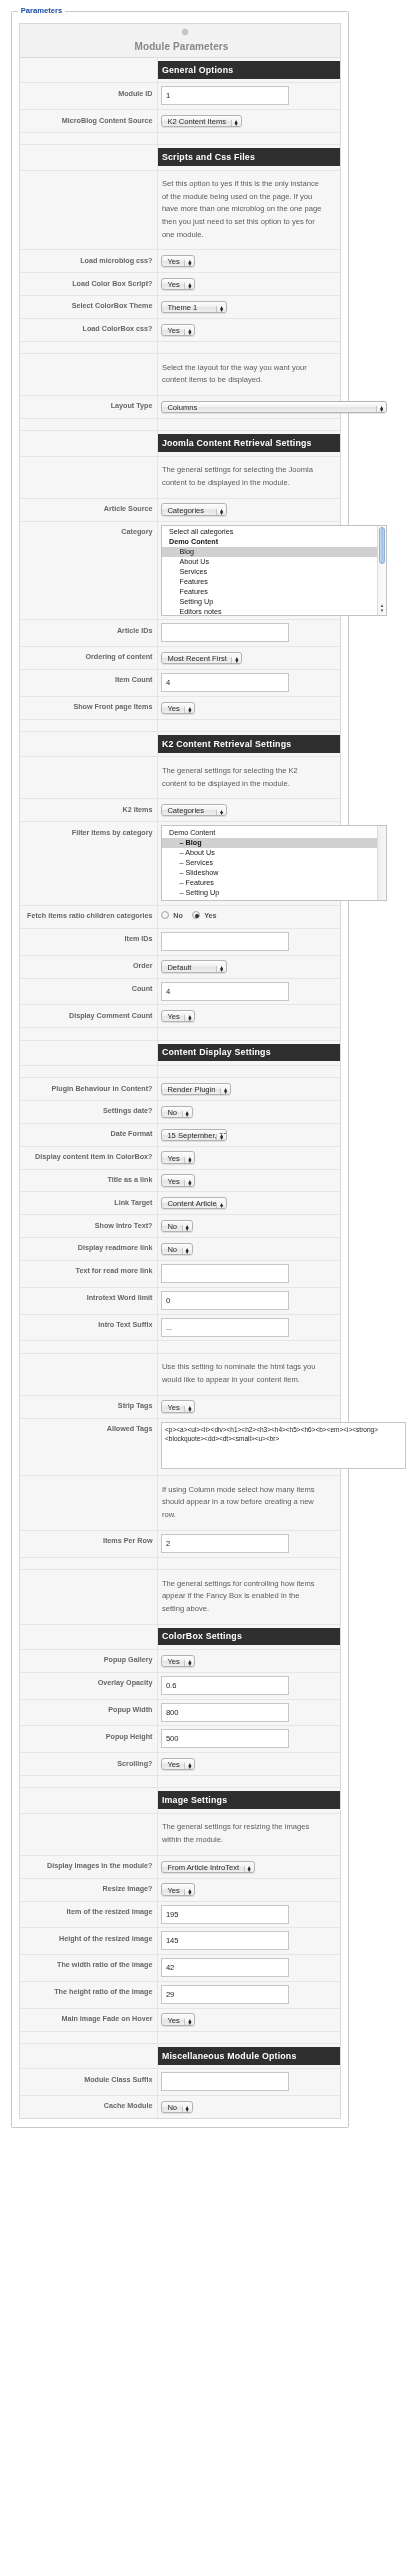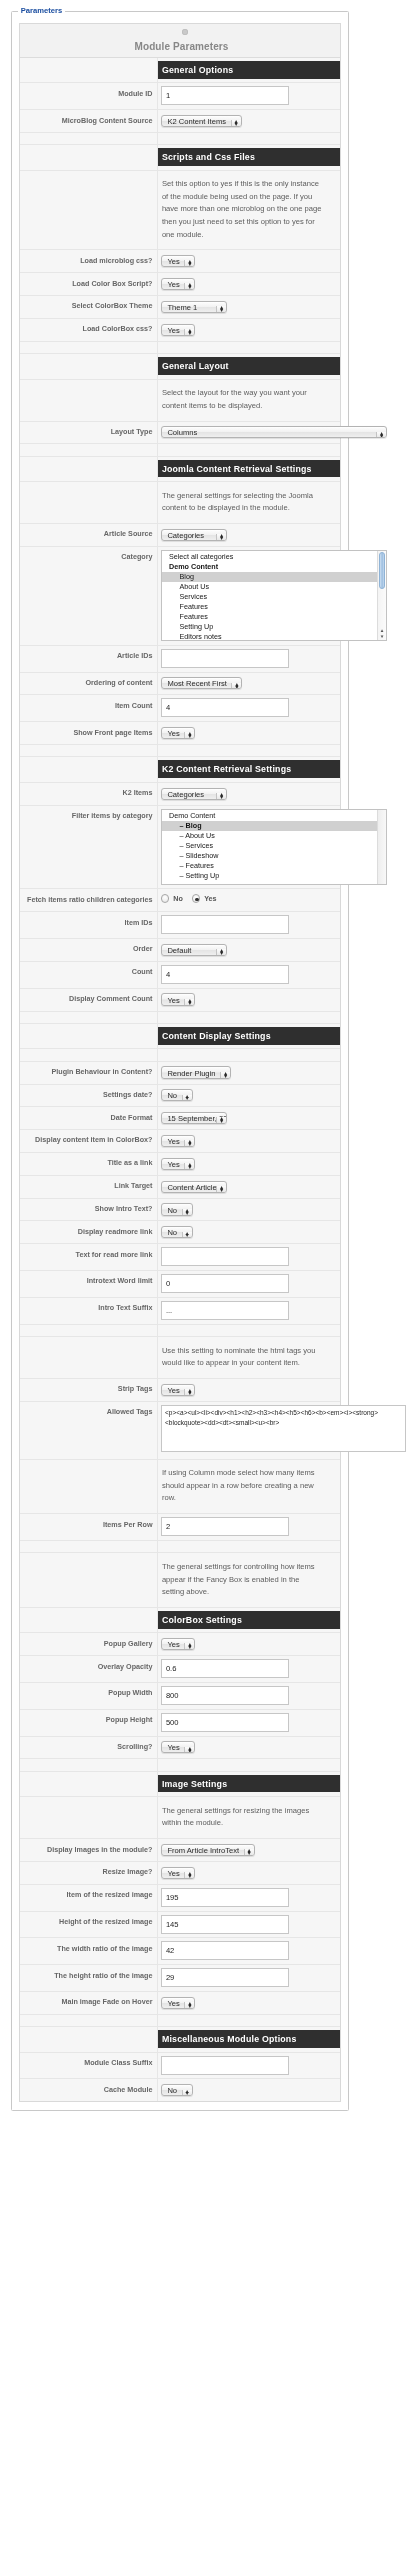--- a/index.html
+++ b/index.html
@@ -323,26 +323,20 @@
               <span class="sv">Yes</span>
               <span class="sarrow">▲<br>▼</span>
             </span>
           </td>
         </tr>
         <tr class="spacer">
               <td class="lbl"></td>
               <td class="fld"></td>
             </tr>
 
-        <tr>
-          <td class="lbl"></td>
-          <td class="fld">
-            <div class="sec-bar">General Layout</div>
-          </td>
-        </tr>
         <tr>
           <td class="lbl"></td>
           <td class="fld">
             <div class="sec-desc">Select the layout for the way you want your content items to be displayed.</div>
           </td>
         </tr>
         <tr>
           <td class="lbl">Layout Type</td>
           <td class="fld">
             <span class="select w-full">
@@ -435,20 +429,26 @@
               <td class="fld"></td>
             </tr>
 
         <tr>
           <td class="lbl"></td>
           <td class="fld">
             <div class="sec-bar">K2 Content Retrieval Settings</div>
           </td>
         </tr>
         <tr>
+          <td class="lbl"></td>
+          <td class="fld">
+            <div class="sec-desc">The general settings for selecting the K2 content to be displayed in the module.</div>
+          </td>
+        </tr>
+        <tr>
           <td class="lbl">K2 Items</td>
           <td class="fld">
             <span class="select wide">
               <span class="sv">Categories</span>
               <span class="sarrow">▲<br>▼</span>
             </span>
           </td>
         </tr>
         <tr>
           <td class="lbl">Filter items by category</td>

